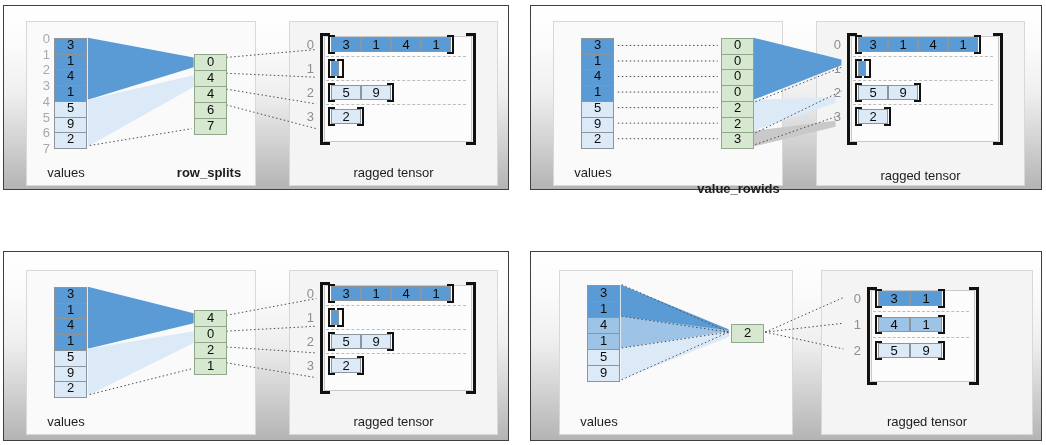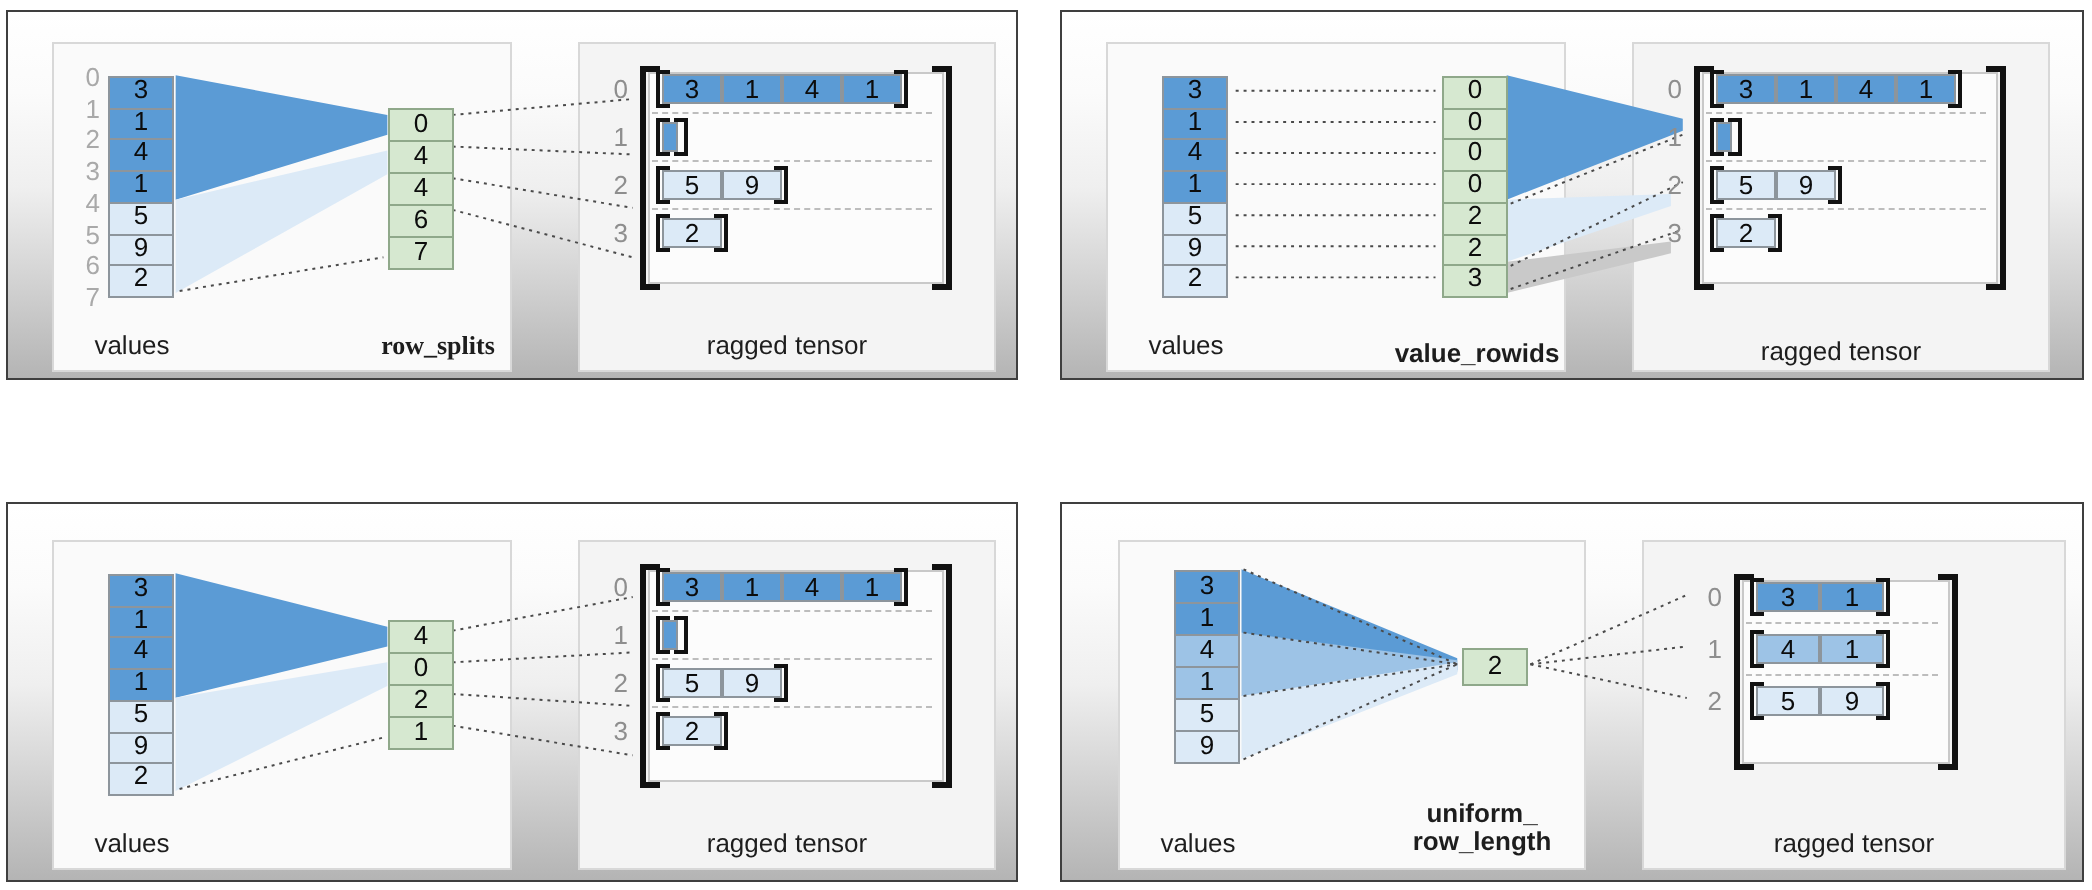--- a/index.html
+++ b/index.html
@@ -131,21 +131,21 @@
       <div class="idx" style="left: 28px; top: 120.286px; width: 18px;">6</div>
       <div class="idx" style="left: 28px; top: 136px; width: 18px;">7</div>
       <div class="cellcol" style="left: 190px; top: 48px; width: 33px; height: 80px;">
         <div class="cell" style="left: 0px; top: 0px; width: 33px; height: 17px; background: rgb(214, 232, 208); border-color: rgb(143, 168, 138); line-height: 15px;"><span>0</span></div>
         <div class="cell" style="left: 0px; top: 16px; width: 33px; height: 17px; background: rgb(214, 232, 208); border-color: rgb(143, 168, 138); line-height: 15px;"><span>4</span></div>
         <div class="cell" style="left: 0px; top: 32px; width: 33px; height: 17px; background: rgb(214, 232, 208); border-color: rgb(143, 168, 138); line-height: 15px;"><span>4</span></div>
         <div class="cell" style="left: 0px; top: 48px; width: 33px; height: 17px; background: rgb(214, 232, 208); border-color: rgb(143, 168, 138); line-height: 15px;"><span>6</span></div>
         <div class="cell" style="left: 0px; top: 64px; width: 33px; height: 17px; background: rgb(214, 232, 208); border-color: rgb(143, 168, 138); line-height: 15px;"><span>7</span></div>
       </div>
       <div class="card-label" style="left: 22px; top: 160px; width: 80px;">values</div>
-      <div class="card-label bold" style="left: 150px; top: 160px; width: 130px; font-family: Liberation Serif, serif;">row_splits</div>
+      <div class="card-label bold" style="left: 140px; top: 160px; width: 130px;">row_splits</div>
       <div class="card-label" style="left: 285px; top: 160px; width: 209px;">ragged tensor</div>
       <div class="rt-frame" style="left: 320px; top: 30px; width: 148px; height: 106px;"></div>
       <div class="brk l" style="left: 316px; top: 27px; height: 112px;"></div>
       <div class="brk r" style="left: 462px; top: 27px; height: 112px;"></div>
       <div class="idx dark" style="left: 292px; top: 32px; width: 18px;">0</div>
       <div class="dashrow" style="left: 322px; top: 50px; width: 140px;"></div>
       <div class="brk sm l" style="left: 324px; top: 29px; height: 19px;"></div>
       <div class="brk sm r" style="left: 443px; top: 29px; height: 19px;"></div>
       <div class="rcell" style="left: 327px; top: 31px; width: 30px; height: 15px; background: rgb(91, 155, 213); line-height: 13px;"><span>3</span></div>
       <div class="rcell" style="left: 357px; top: 31px; width: 30px; height: 15px; background: rgb(91, 155, 213); line-height: 13px;"><span>1</span></div>
@@ -197,21 +197,21 @@
       <div class="cellcol" style="left: 190px; top: 32px; width: 33px; height: 110px;">
         <div class="cell" style="left: 0px; top: 0px; width: 33px; height: 16.7143px; background: rgb(214, 232, 208); border-color: rgb(143, 168, 138); line-height: 14.7143px;"><span>0</span></div>
         <div class="cell" style="left: 0px; top: 15.7143px; width: 33px; height: 16.7143px; background: rgb(214, 232, 208); border-color: rgb(143, 168, 138); line-height: 14.7143px;"><span>0</span></div>
         <div class="cell" style="left: 0px; top: 31.4286px; width: 33px; height: 16.7143px; background: rgb(214, 232, 208); border-color: rgb(143, 168, 138); line-height: 14.7143px;"><span>0</span></div>
         <div class="cell" style="left: 0px; top: 47.1429px; width: 33px; height: 16.7143px; background: rgb(214, 232, 208); border-color: rgb(143, 168, 138); line-height: 14.7143px;"><span>0</span></div>
         <div class="cell" style="left: 0px; top: 62.8571px; width: 33px; height: 16.7143px; background: rgb(214, 232, 208); border-color: rgb(143, 168, 138); line-height: 14.7143px;"><span>2</span></div>
         <div class="cell" style="left: 0px; top: 78.5714px; width: 33px; height: 16.7143px; background: rgb(214, 232, 208); border-color: rgb(143, 168, 138); line-height: 14.7143px;"><span>2</span></div>
         <div class="cell" style="left: 0px; top: 94.2857px; width: 33px; height: 16.7143px; background: rgb(214, 232, 208); border-color: rgb(143, 168, 138); line-height: 14.7143px;"><span>3</span></div>
       </div>
       <div class="card-label" style="left: 22px; top: 160px; width: 80px;">values</div>
-      <div class="card-label bold" style="left: 135px; top: 164px; width: 145px; text-align: center;">value_rowids</div>
+      <div class="card-label bold" style="left: 135px; top: 176px; width: 145px; text-align: center;">value_rowids</div>
       <div class="card-label" style="left: 285px; top: 163px; width: 209px;">ragged tensor</div>
       <div class="rt-frame" style="left: 320px; top: 30px; width: 148px; height: 106px;"></div>
       <div class="brk l" style="left: 316px; top: 27px; height: 112px;"></div>
       <div class="brk r" style="left: 462px; top: 27px; height: 112px;"></div>
       <div class="idx dark" style="left: 292px; top: 32px; width: 18px;">0</div>
       <div class="dashrow" style="left: 322px; top: 50px; width: 140px;"></div>
       <div class="brk sm l" style="left: 324px; top: 29px; height: 19px;"></div>
       <div class="brk sm r" style="left: 443px; top: 29px; height: 19px;"></div>
       <div class="rcell" style="left: 327px; top: 31px; width: 30px; height: 15px; background: rgb(91, 155, 213); line-height: 13px;"><span>3</span></div>
       <div class="rcell" style="left: 357px; top: 31px; width: 30px; height: 15px; background: rgb(91, 155, 213); line-height: 13px;"><span>1</span></div>
@@ -309,22 +309,20 @@
         <div class="cell" style="left: 0px; top: 16px; width: 33px; height: 17px; background: rgb(91, 155, 213); line-height: 15px;"><span>1</span></div>
         <div class="cell" style="left: 0px; top: 32px; width: 33px; height: 17px; background: rgb(157, 195, 230); line-height: 15px;"><span>4</span></div>
         <div class="cell" style="left: 0px; top: 48px; width: 33px; height: 17px; background: rgb(157, 195, 230); line-height: 15px;"><span>1</span></div>
         <div class="cell" style="left: 0px; top: 64px; width: 33px; height: 17px; background: rgb(220, 234, 247); line-height: 15px;"><span>5</span></div>
         <div class="cell" style="left: 0px; top: 80px; width: 33px; height: 17px; background: rgb(220, 234, 247); line-height: 15px;"><span>9</span></div>
       </div>
       <div class="cellcol" style="left: 200px; top: 72px; width: 33px; height: 18px;">
         <div class="cell" style="left: 0px; top: 0px; width: 33px; height: 19px; background: rgb(214, 232, 208); border-color: rgb(143, 168, 138); line-height: 17px;"><span>2</span></div>
       </div>
       <div class="card-label" style="left: 28px; top: 163px; width: 80px;">values</div>
-      <div class="card-label bold" style="left: 140px; top: 148px; width: 140px;">uniform_
-row_length</div>
       <div class="card-label" style="left: 290px; top: 163px; width: 212px;">ragged tensor</div>
       <div class="rt-frame" style="left: 340px; top: 38px; width: 104px; height: 92px;"></div>
       <div class="brk l" style="left: 336px; top: 35px; height: 98px;"></div>
       <div class="brk r" style="left: 438px; top: 35px; height: 98px;"></div>
       <div class="idx dark" style="left: 312px; top: 40px; width: 18px;">0</div>
       <div class="dashrow" style="left: 342px; top: 59px; width: 96px;"></div>
       <div class="brk sm l" style="left: 344px; top: 37px; height: 19px;"></div>
       <div class="brk sm r" style="left: 407px; top: 37px; height: 19px;"></div>
       <div class="rcell" style="left: 347px; top: 39px; width: 32px; height: 15px; background: rgb(91, 155, 213); line-height: 13px;"><span>3</span></div>
       <div class="rcell" style="left: 379px; top: 39px; width: 32px; height: 15px; background: rgb(91, 155, 213); line-height: 13px;"><span>1</span></div>

